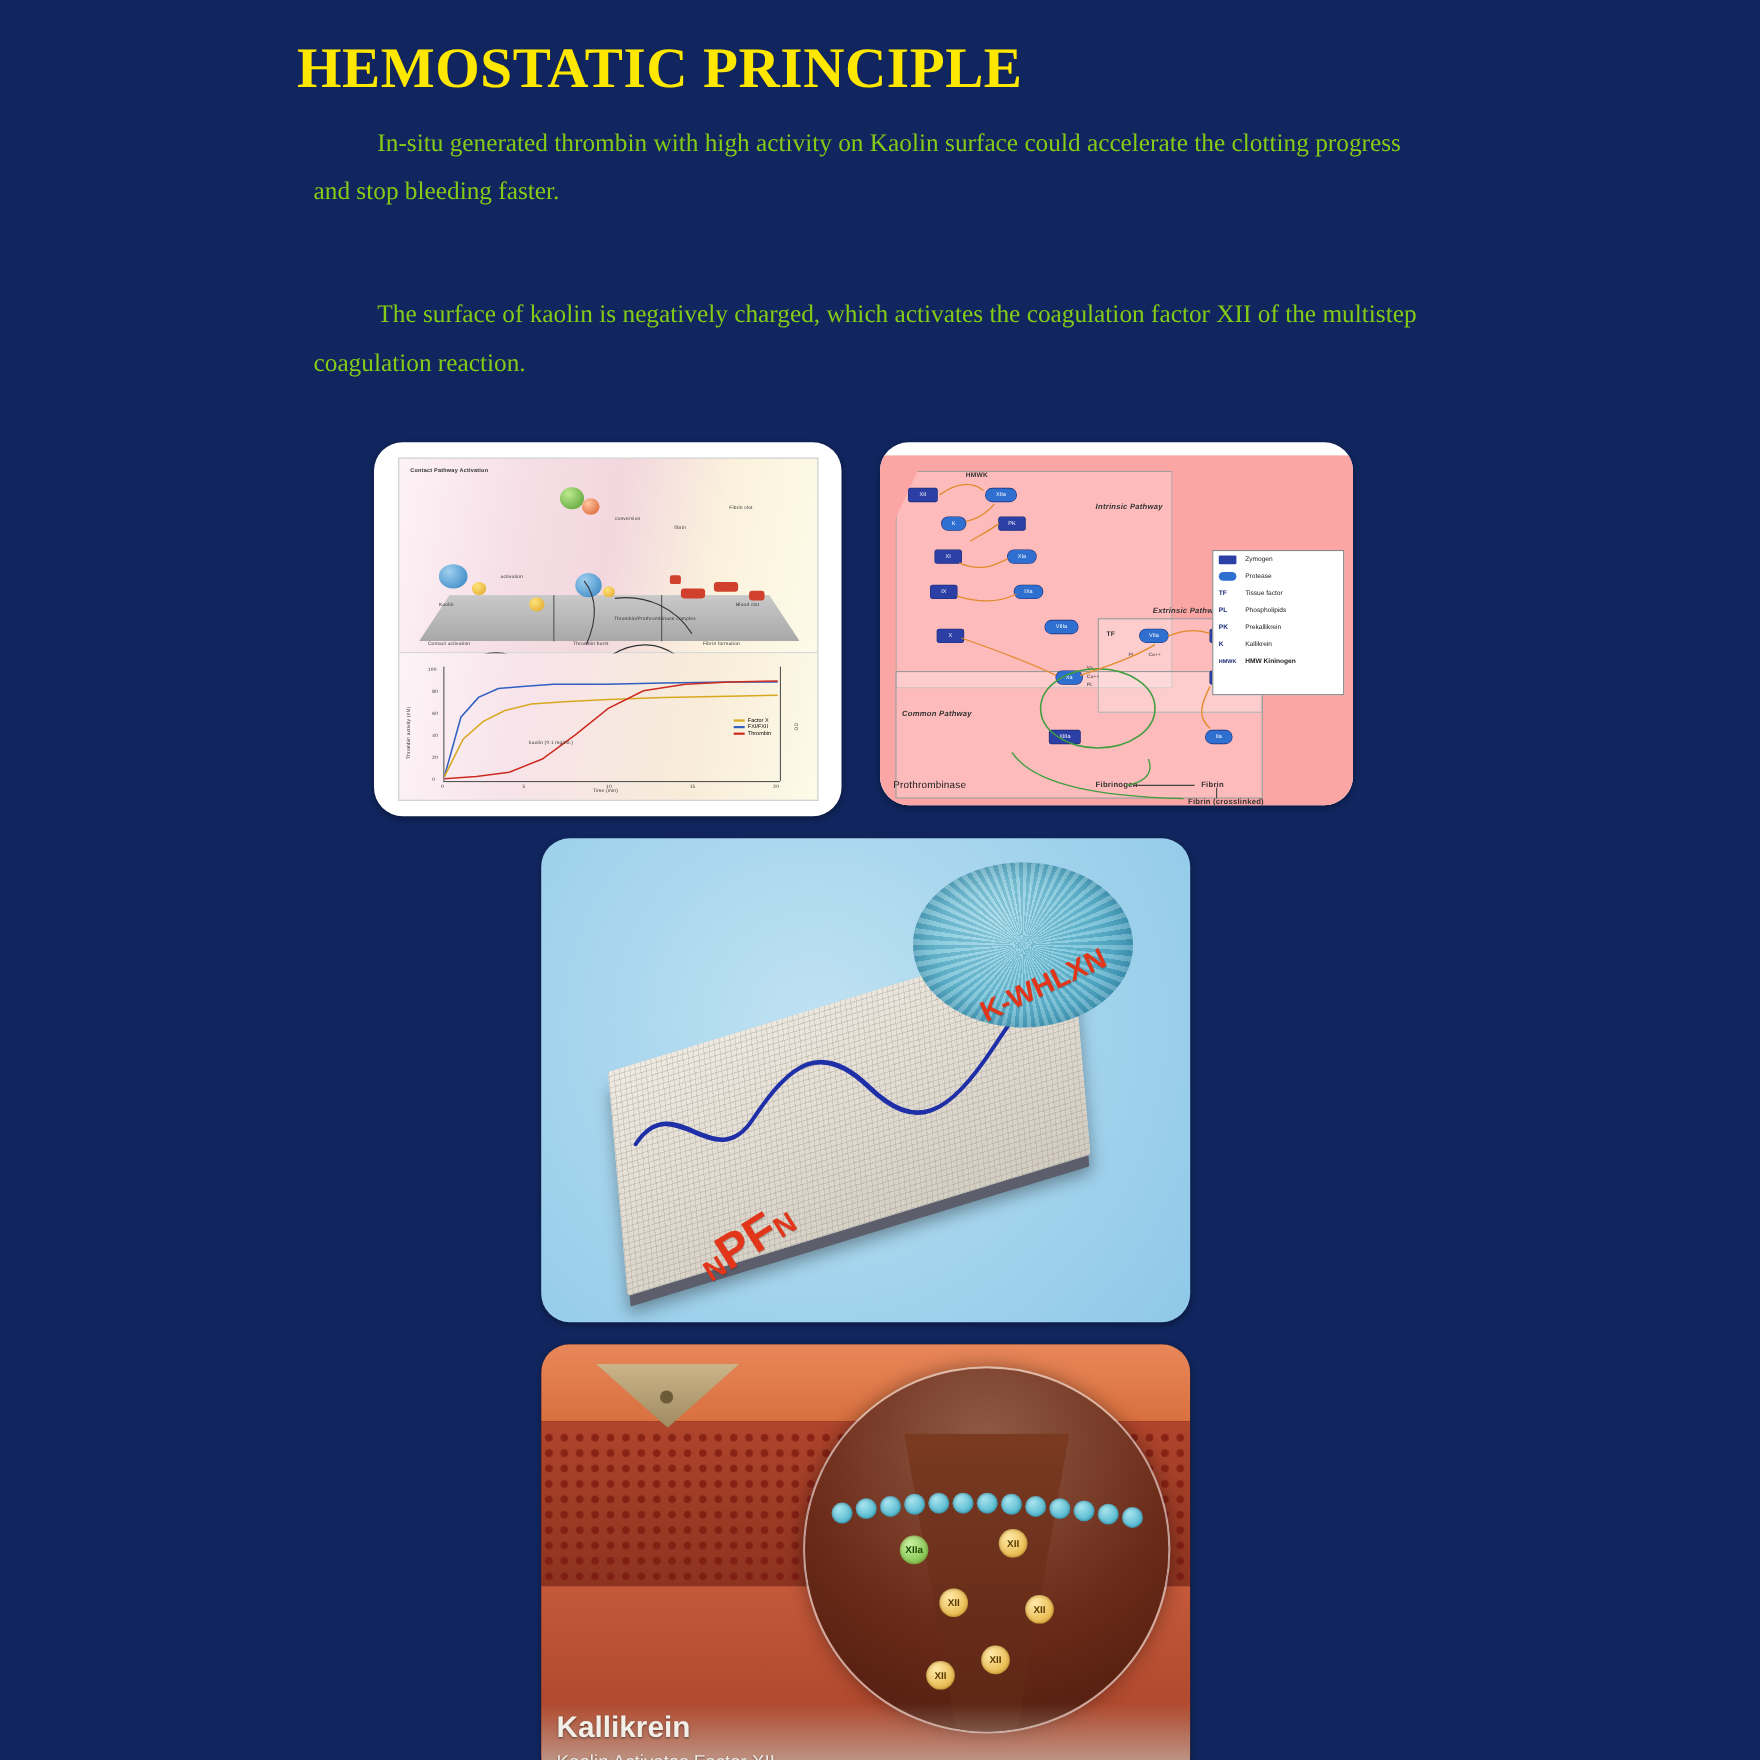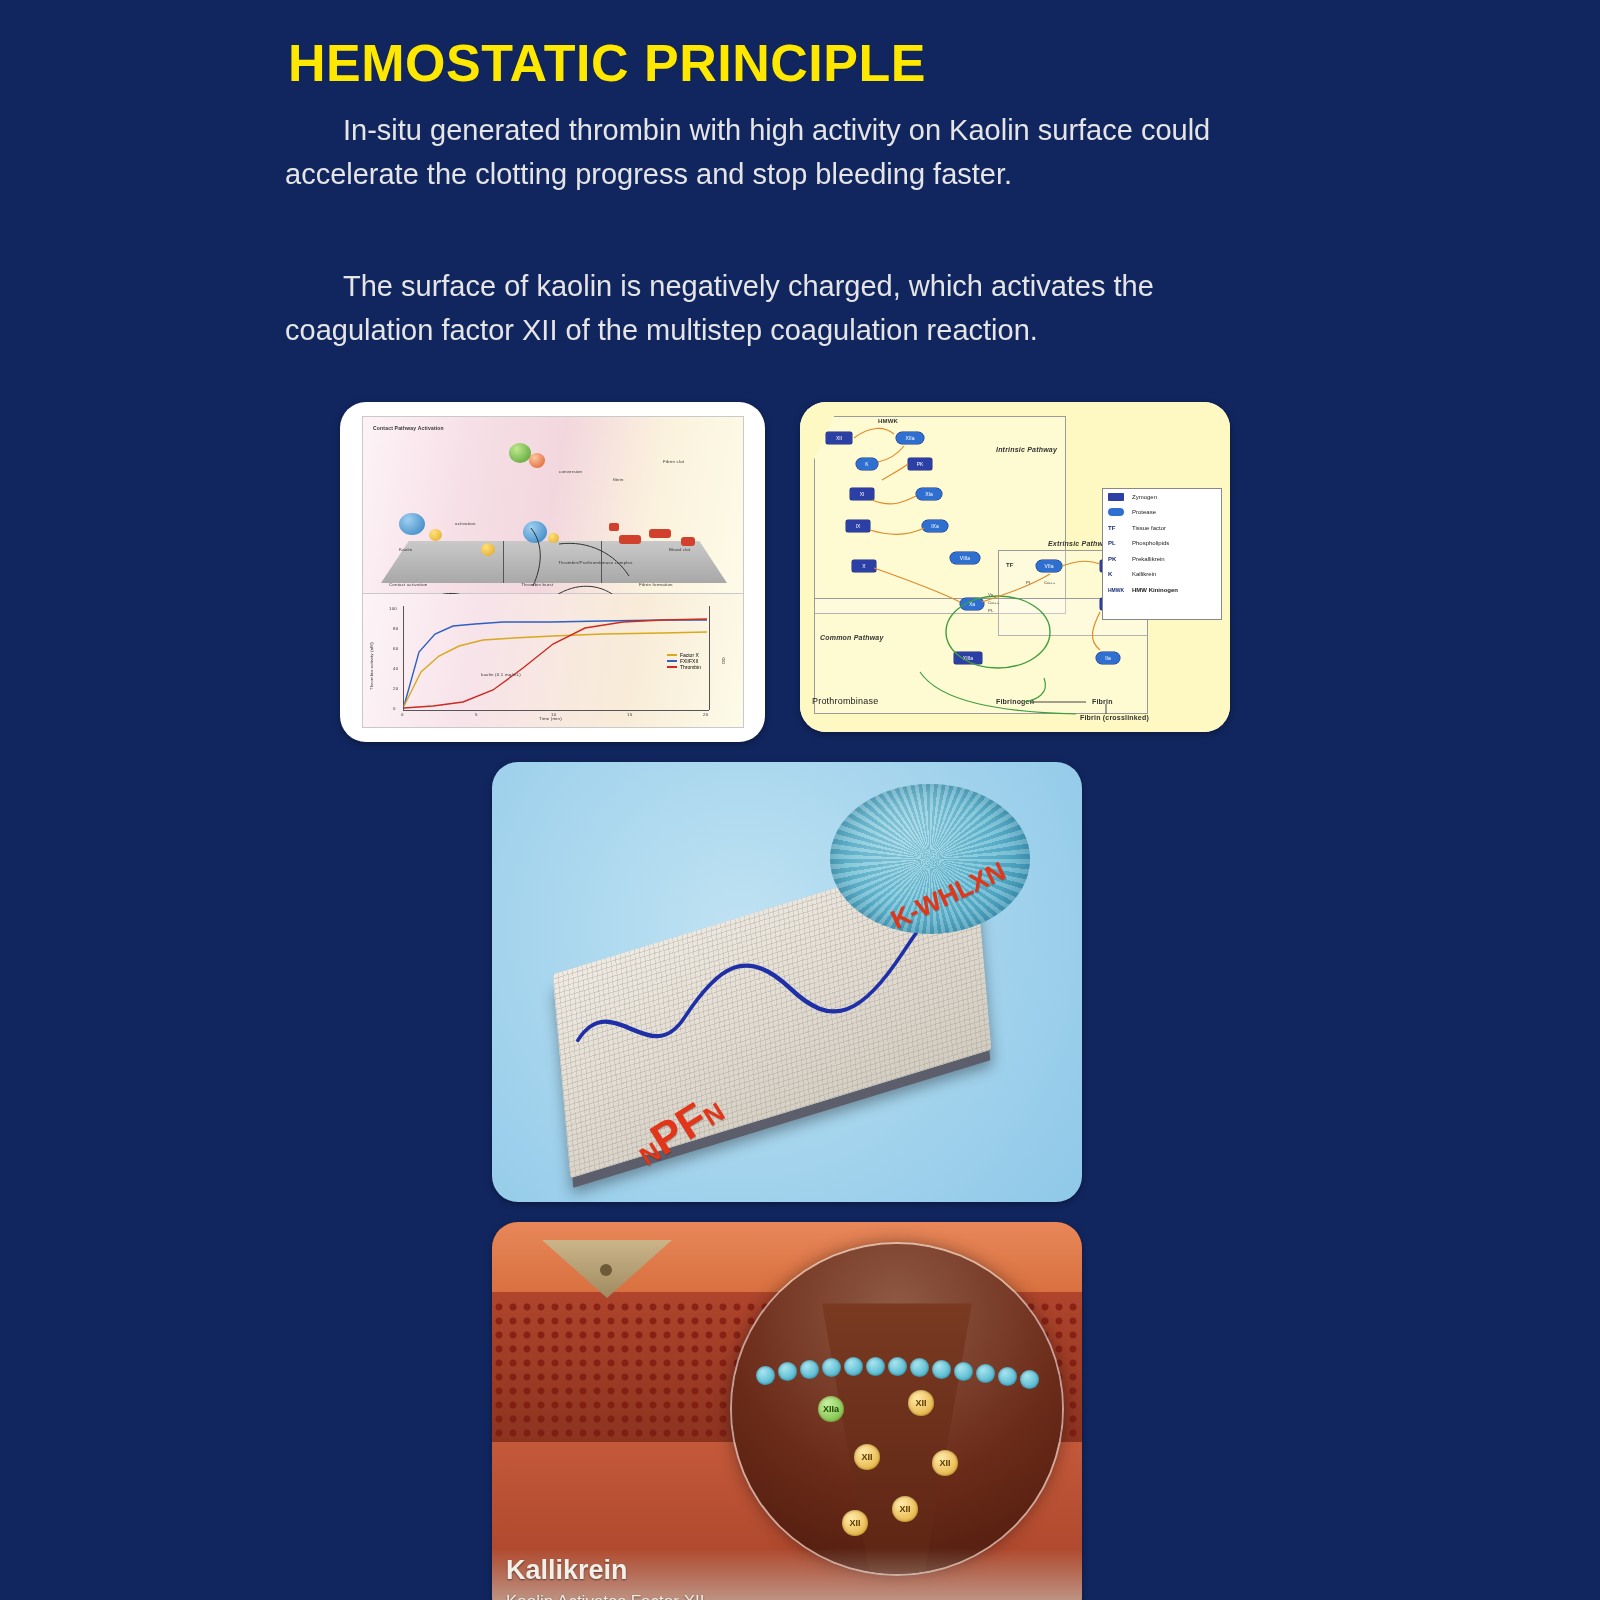--- a/index.html
+++ b/index.html
@@ -18,35 +18,35 @@
     position: absolute;
     left: 0; top: 0;
     width: 1600px;
     height: 1600px;
     background: #11265f;
   }
 
   
   .title {
     position: absolute;
-    left: 288px;
+    left: 270px;
     top: 33px;
     font-size: 52px;
     font-weight: bold;
     color: #ffe800;
     letter-spacing: 0.5px;
-    font-family: Liberation Sans, sans-serif;
+    font-family: Liberation Serif, serif;
     text-shadow: 0 0 1px rgba(0,0,0,0.3);
   }
   .para {
     position: absolute;
-    color: #e5e5e5;
-    font-size: 29px;
+    color: #84cc16;
+    font-size: 23px;
     line-height: 44px;
-    font-family: Liberation Sans, sans-serif;
+    font-family: Liberation Serif, serif;
     text-indent: 58px;
   }
   .para.p1 { left: 285px; top: 108px; width: 1010px; }
   .para.p2 { left: 285px; top: 264px; width: 1010px; }
 
   
   .card {
     position: absolute;
     border-radius: 26px;
     overflow: hidden;
@@ -79,21 +79,21 @@
   .tiny-lbl {
     position: absolute; font-family: "Liberation Sans", sans-serif;
     font-size: 4.4px; color: #333; letter-spacing: 0.2px; white-space: nowrap;
   }
   .blob { position: absolute; border-radius: 50%; }
   .axisline { position: absolute; background: #555; }
   .curvewrap { position: absolute; left: 0; top: 0; width: 382px; height: 312px; }
 
   
   .card2 { left: 800px; top: 402px; width: 430px; height: 330px; }
-  .c2-inner { position: absolute; left: 0; top: 0; width: 430px; height: 368px; background: #fef9c3; }
+  .c2-inner { position: absolute; left: 0; top: 12px; width: 430px; height: 368px; background: #fca5a5; }
   .cas-box {
     position: absolute; background: #2c3fa4; border-radius: 2px;
     color: #fff; font-family: "Liberation Sans", sans-serif; font-size: 5px;
     display: flex; align-items: center; justify-content: center;
     box-shadow: 0 0 0 0.5px #1b2c77;
   }
   .cas-box.oval { border-radius: 8px; background: #2f6fd0; }
   .panel-outline { position: absolute; border: 1px solid #9a9a9a; background: rgba(255,255,255,0.25); }
   .legend-box {
     position: absolute; right: 8px; top: 86px; width: 118px; height: 130px;

